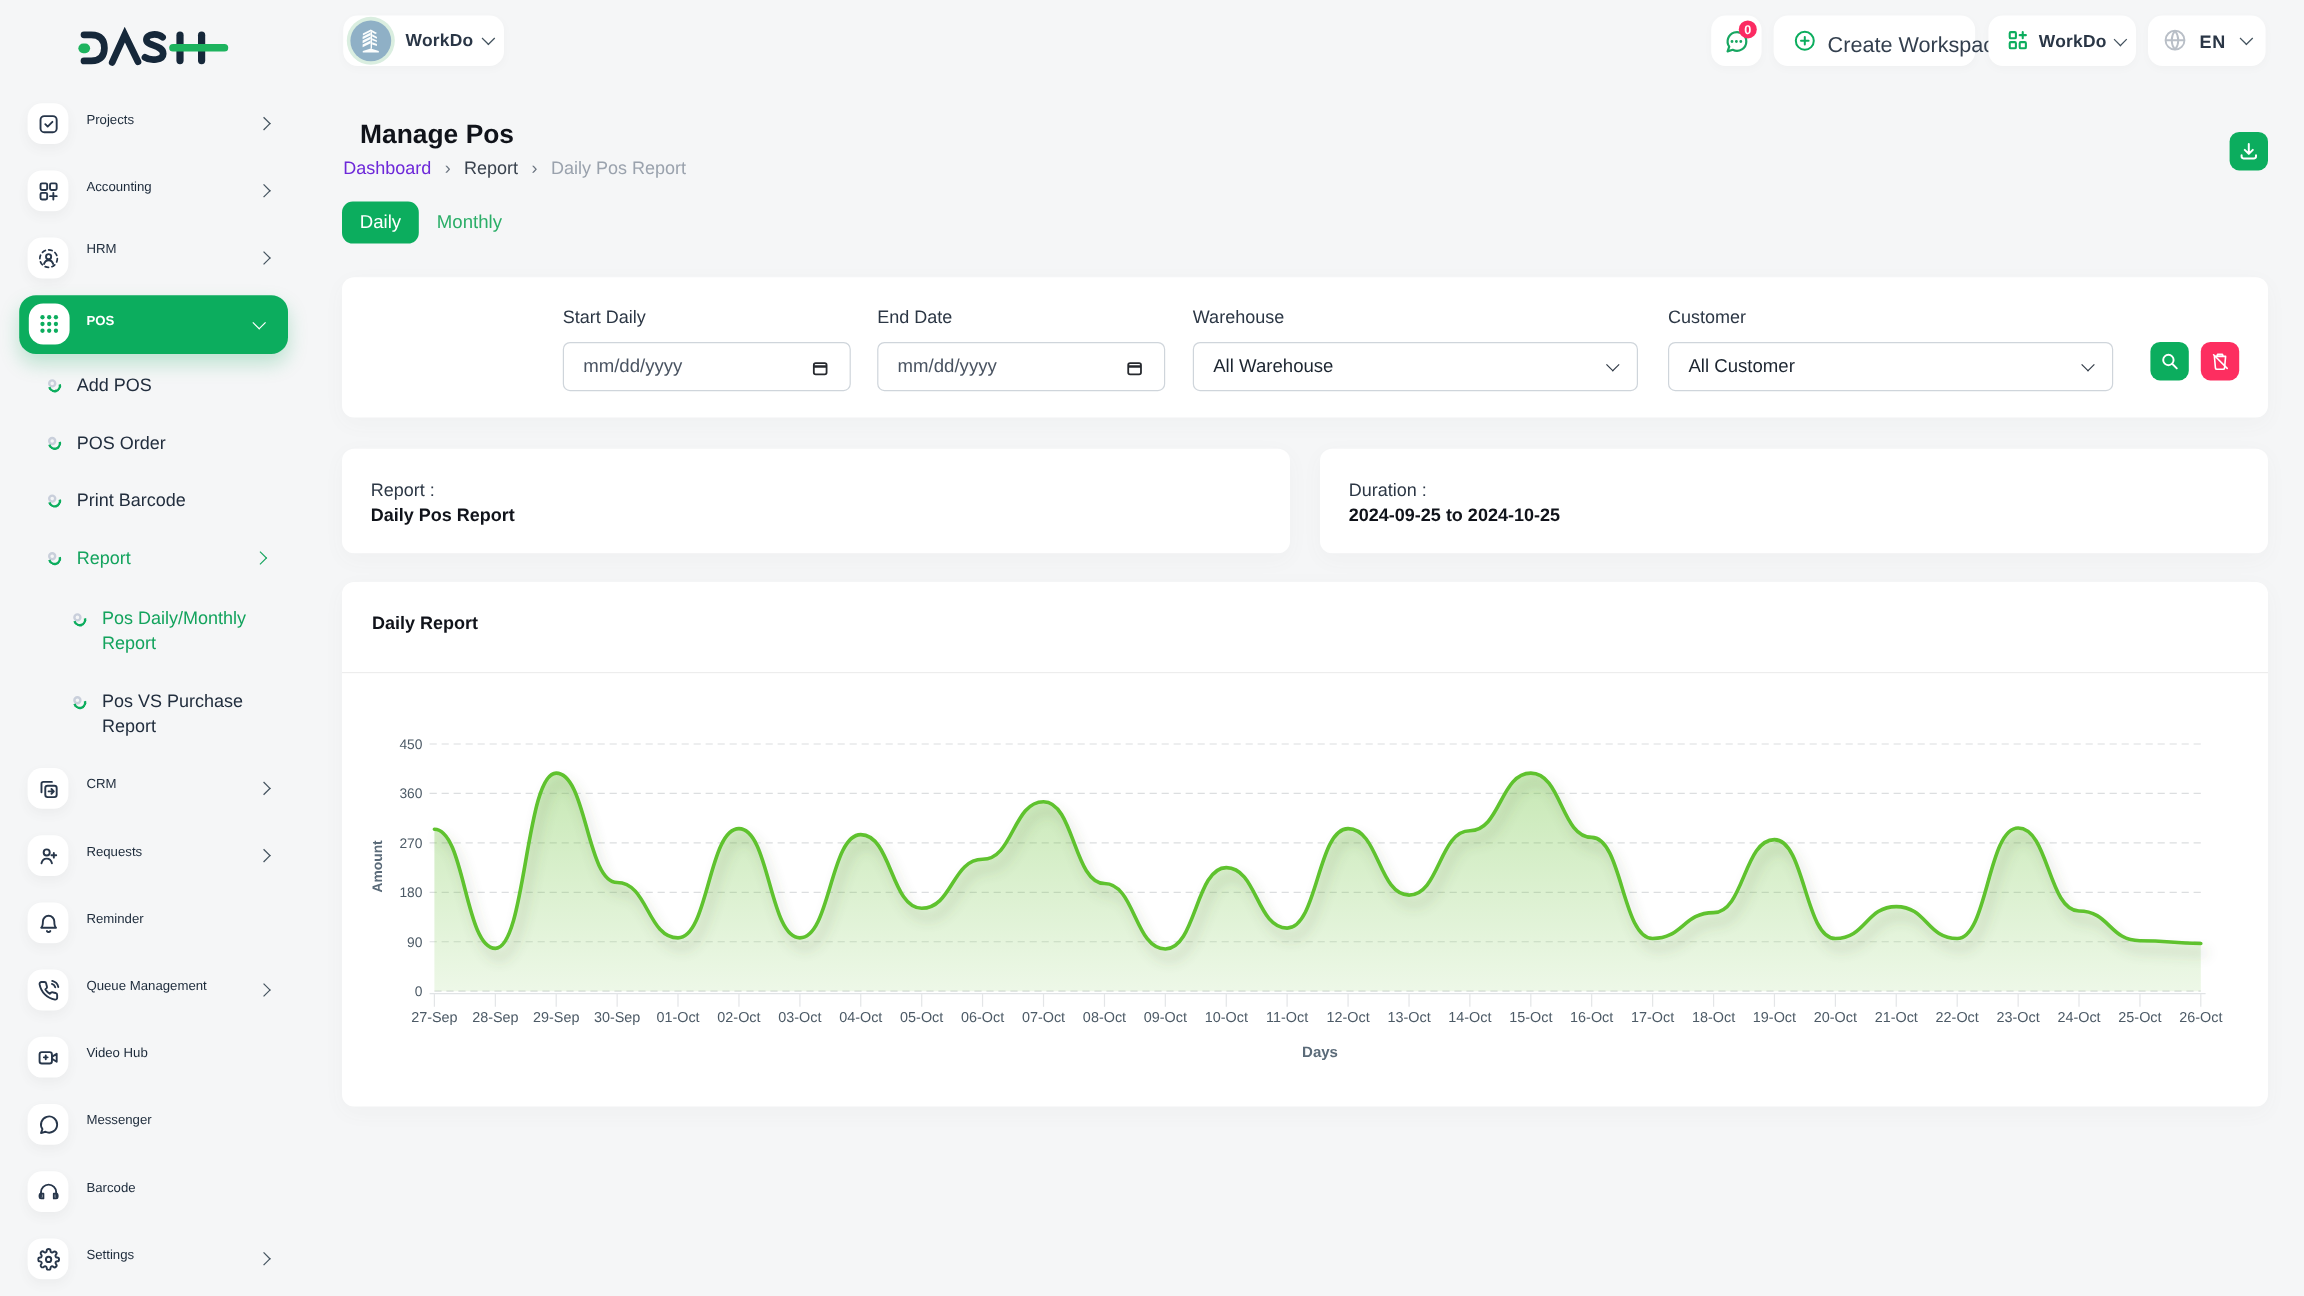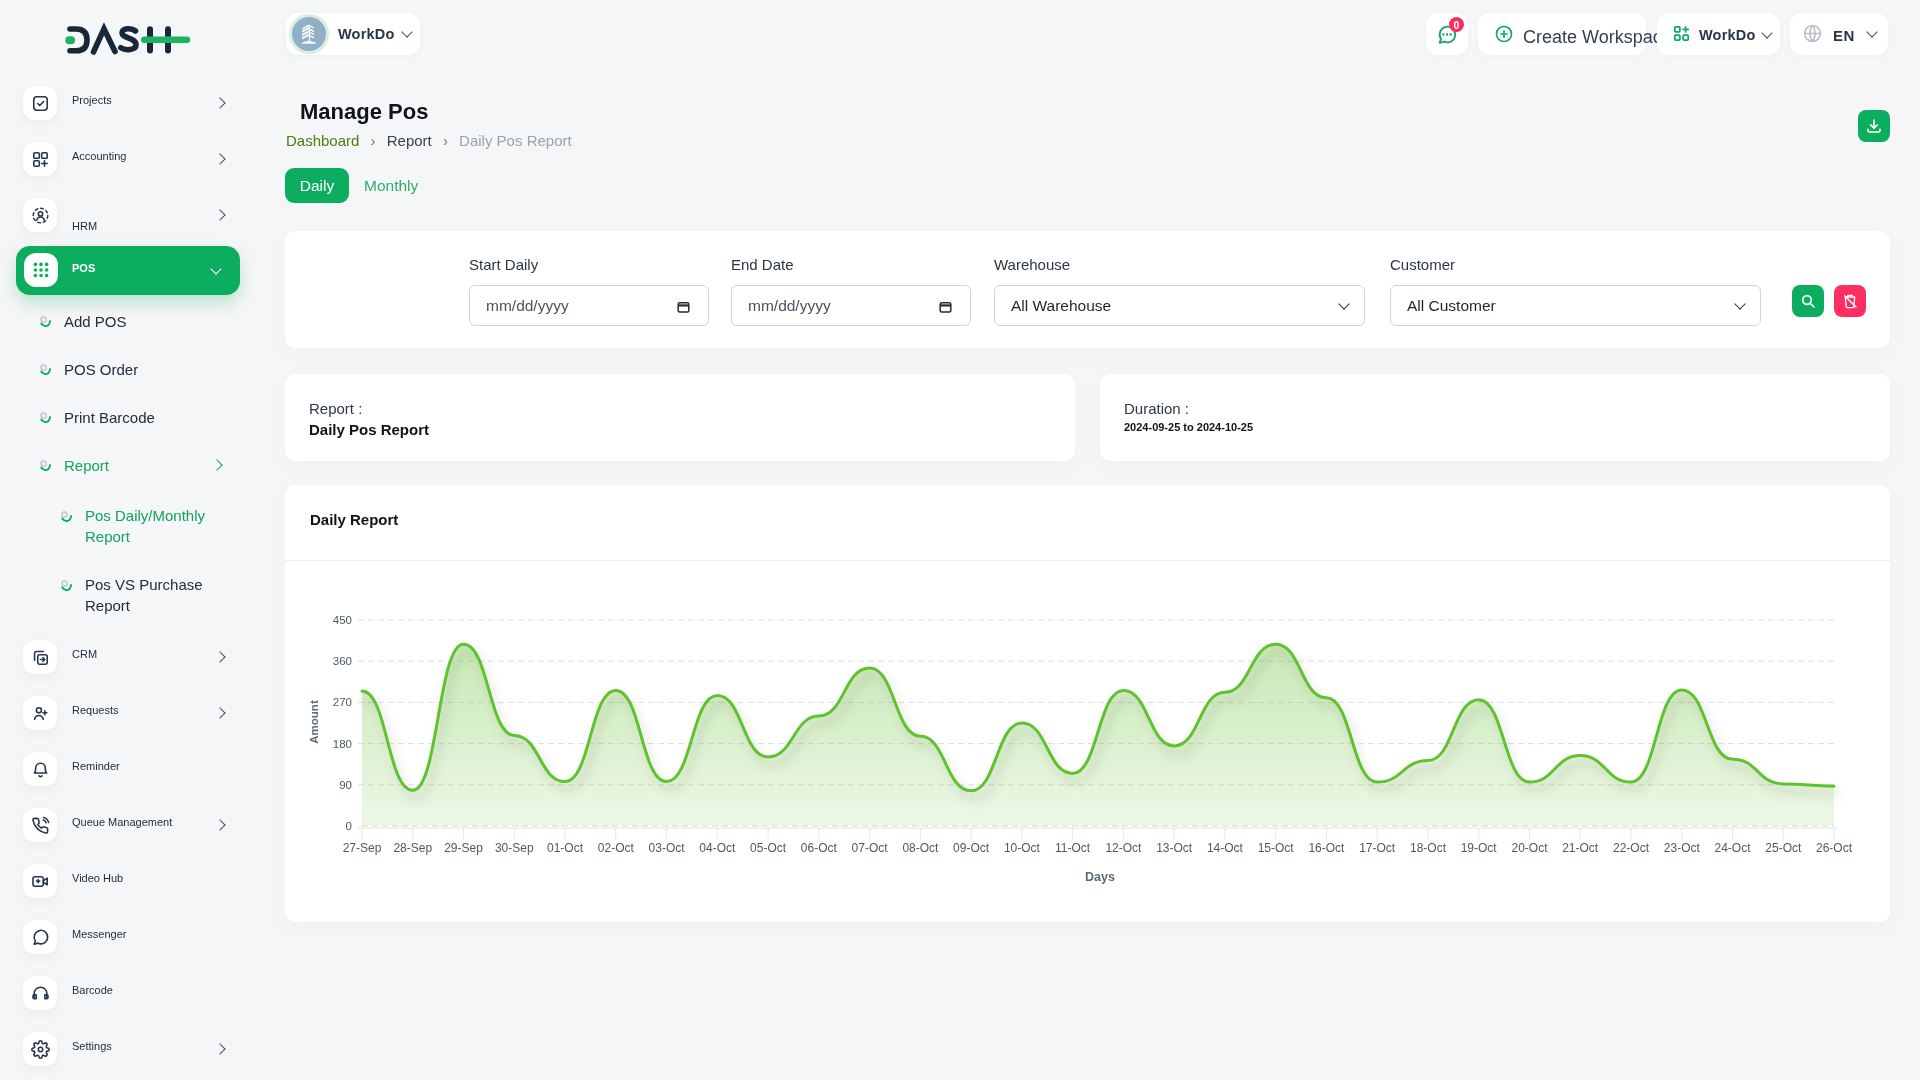--- a/index.html
+++ b/index.html
@@ -62,21 +62,21 @@
   <div class="mlabel" style="top:150px;">Accounting</div>
   <div class="chev right" style="left:216px;top:155px;"></div>
 
   <div class="ibox" style="left:23px;top:198px;">
     <svg width="19" height="19" viewBox="0 0 24 24" fill="none" stroke="#27364a" stroke-width="2" stroke-linecap="round" stroke-linejoin="round">
         <circle cx="12" cy="10" r="2.7"></circle>
         <path d="M7.2 17.6c.9-2.7 2.7-3.8 4.8-3.8s3.9 1.1 4.8 3.8"></path>
         <circle cx="12" cy="12" r="9.2" stroke-dasharray="3.6 3.6" stroke-width="1.8"></circle>
       </svg>
   </div>
-  <div class="mlabel" style="top:220px;">HRM</div>
+  <div class="mlabel" style="top:202px;">HRM</div>
   <div class="chev right" style="left:216px;top:211px;"></div>
 
   <div class="abs" style="left:16px;top:246px;width:224px;height:49px;background:#0cad5e;border-radius:14px;box-shadow:0 8px 16px rgba(15,168,92,0.25);"></div>
   <div class="ibox" style="left:24px;top:253px;box-shadow:none;">
     <svg width="18" height="18" viewBox="0 0 18 18">
       <g fill="#0cad5e">
         <circle cx="3.4" cy="3.4" r="1.8"></circle>
           <circle cx="9" cy="3.4" r="1.8"></circle>
           <circle cx="14.6" cy="3.4" r="1.8"></circle>
         <circle cx="3.4" cy="9" r="1.8"></circle>
@@ -231,21 +231,21 @@
   <svg class="abs" style="left:12px;top:10px;" width="21" height="21" viewBox="0 0 24 24" fill="none" stroke="#b9bfc7" stroke-width="1.8">
       <circle cx="12" cy="12" r="9"></circle>
       <path d="M3 12h18M12 3a14.5 14.5 0 0 1 0 18M12 3a14.5 14.5 0 0 0 0 18"></path>
     </svg>
   <span style="position:absolute;left:43px;top:13.5px;font-size:15px;font-weight:700;color:#2a3646;letter-spacing:0.5px;">EN</span>
   <div class="chev down" style="left:78px;top:15px;border-width:1.6px;"></div>
 </div>
 
 <div class="abs" style="left:300px;top:99px;font-size:22px;font-weight:700;color:#10131a;">Manage Pos</div>
 <div class="abs" style="left:286px;top:132px;font-size:15px;color:#9aa2ad;">
-  <span style="color:#4d7c0f;">Dashboard</span>
+  <span style="color:#6d28d9;">Dashboard</span>
   <span style="margin:0 7px;color:#6b7480;">›</span>
   <span style="color:#39424e;">Report</span>
   <span style="margin:0 7px;color:#6b7480;">›</span>
   <span>Daily Pos Report</span>
 </div>
 
 <div class="abs" style="left:1858px;top:110px;width:32px;height:32px;background:#0cad5e;border-radius:8px;">
   <svg class="abs" style="left:7px;top:7px;" width="18" height="18" viewBox="0 0 24 24" fill="none" stroke="#fff" stroke-width="2.2" stroke-linecap="round" stroke-linejoin="round">
       <path d="M12 4v10M7.5 10.5L12 15l4.5-4.5"></path>
       <path d="M4 16.5V18a2 2 0 0 0 2 2h12a2 2 0 0 0 2-2v-1.5"></path>
@@ -292,21 +292,21 @@
       <path d="M4 4l17 17"></path>
     </svg>
 </div>
 
 <div class="card" style="left:285px;top:374px;width:790px;height:87px;"></div>
 <div class="abs" style="left:309px;top:400px;font-size:15px;color:#2c3745;">Report :</div>
 <div class="abs" style="left:309px;top:421px;font-size:15px;font-weight:700;color:#10131a;">Daily Pos Report</div>
 
 <div class="card" style="left:1100px;top:374px;width:790px;height:87px;"></div>
 <div class="abs" style="left:1124px;top:400px;font-size:15px;color:#2c3745;">Duration :</div>
-<div class="abs" style="left:1124px;top:421px;font-size:11px;font-weight:700;color:#10131a;">2024-09-25 to 2024-10-25</div>
+<div class="abs" style="left:1124px;top:421px;font-size:15px;font-weight:700;color:#10131a;">2024-09-25 to 2024-10-25</div>
 
 <div class="card" style="left:285px;top:485px;width:1605px;height:437px;"></div>
 <div class="abs" style="left:310px;top:511px;font-size:15px;font-weight:700;color:#10131a;">Daily Report</div>
 <div class="abs" style="left:285px;top:560px;width:1605px;height:1px;background:#ededed;"></div>
 
 <svg class="abs" style="left:285px;top:480px;" width="1605" height="442" viewBox="0 0 1605 442">
   <defs>
     <linearGradient id="ag" x1="0" y1="0" x2="0" y2="1">
       <stop offset="0" stop-color="#6cc33c" stop-opacity="0.38"></stop>
       <stop offset="1" stop-color="#6cc33c" stop-opacity="0.12"></stop>

